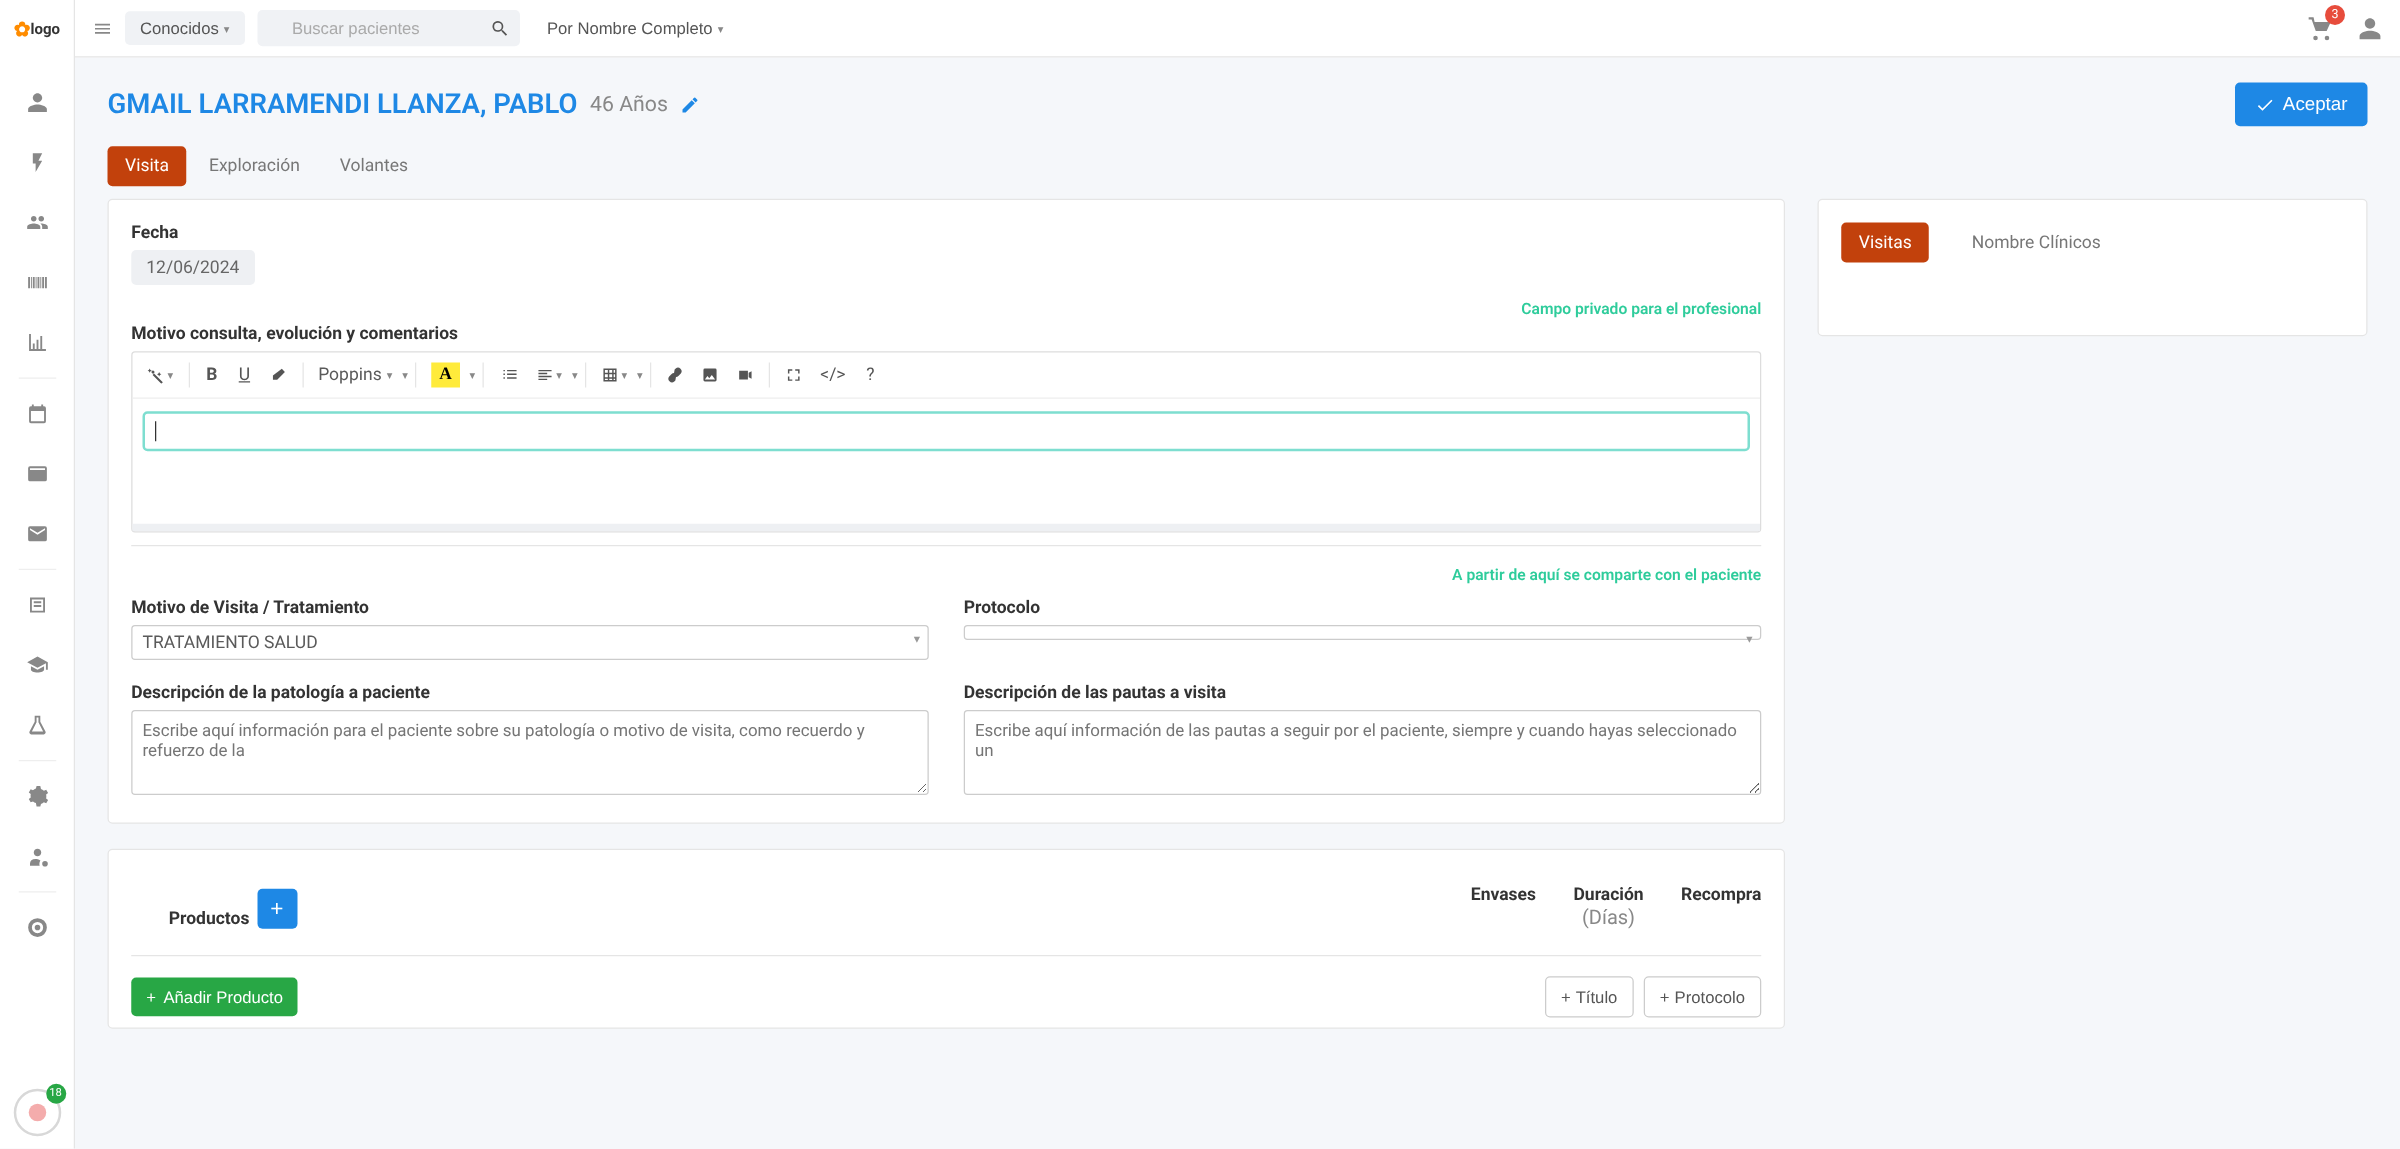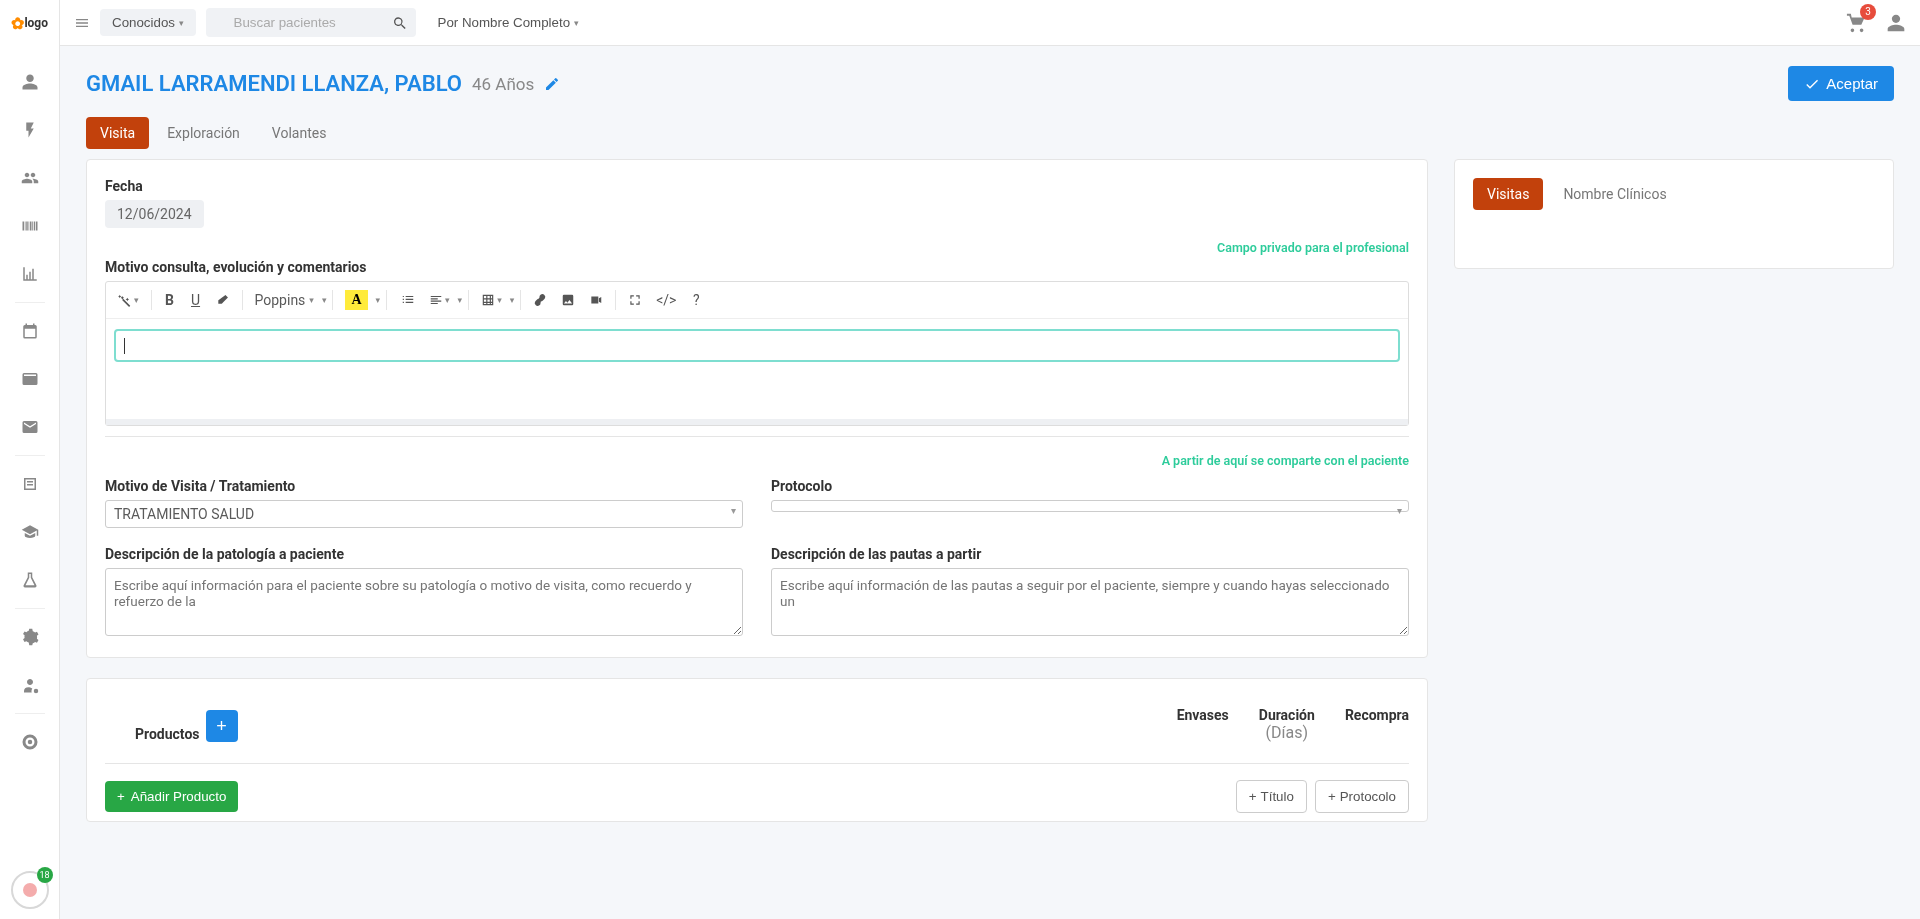--- a/index.html
+++ b/index.html
@@ -72,21 +72,21 @@
 
 .products-head { display:flex; align-items:flex-end; padding:10px 0; border-bottom:1px solid transparent;}
 .products-title { font-weight:700; color:#333; margin-left:30px;}
 .plus-btn { background:#1e88e5; color:#fff; border:none; width:32px; height:32px; border-radius:4px; margin-left:6px; cursor:pointer; font-size:18px; display:flex; align-items:center; justify-content:center;}
 .prod-cols { margin-left:auto; display:flex; gap:30px; font-weight:700; color:#333; text-align:center;}
 .prod-cols .sub { font-weight:400; font-size:16px; color:#888; display:block;}
 .hr { border:none; border-top:1px solid #e5e5e5; margin:10px 0 16px;}
 .action-row { display:flex; align-items:center; gap:10px;}
 .btn-green { background:#28a745; color:#fff; border:none; padding:8px 12px; border-radius:4px; cursor:pointer; display:flex; align-items:center; gap:6px;}
 .btn-outline { background:#fff; color:#555; border:1px solid #ccc; padding:8px 12px; border-radius:4px; cursor:pointer; display:flex; align-items:center; gap:4px;}
-.right-tabs { display:flex; gap:6px;}
+.right-tabs { display:flex; gap:20px;}
 .right-tabs .tab { padding:8px 14px;}
 
 .icon-svg { width:16px; height:16px; fill:currentColor; vertical-align:middle;}
 </style>
 </head>
 <body>
 
 <div class="app">
   <div class="sidebar">
     <div class="logo"><span class="orange">✿</span>logo</div>
@@ -326,21 +326,21 @@
                 <div class="select-box"><span></span></div>
               </div>
             </div>
 
             <div class="row2" style="margin-top:18px;">
               <div class="col2">
                 <span class="label">Descripción de la patología a paciente</span>
                 <textarea class="textarea" placeholder="Escribe aquí información para el paciente sobre su patología o motivo de visita, como recuerdo y refuerzo de la" style=""></textarea>
               </div>
               <div class="col2">
-                <span class="label">Descripción de las pautas a partir</span>
+                <span class="label">Descripción de las pautas a visita</span>
                 <textarea class="textarea" placeholder="Escribe aquí información de las pautas a seguir por el paciente, siempre y cuando hayas seleccionado un" style=""></textarea>
               </div>
             </div>
           </div>
 
           <div class="card" style="padding-bottom:8px;">
             <div class="products-head">
               <span class="products-title">Productos</span>
               <button class="plus-btn">+</button>
               <div class="prod-cols">

